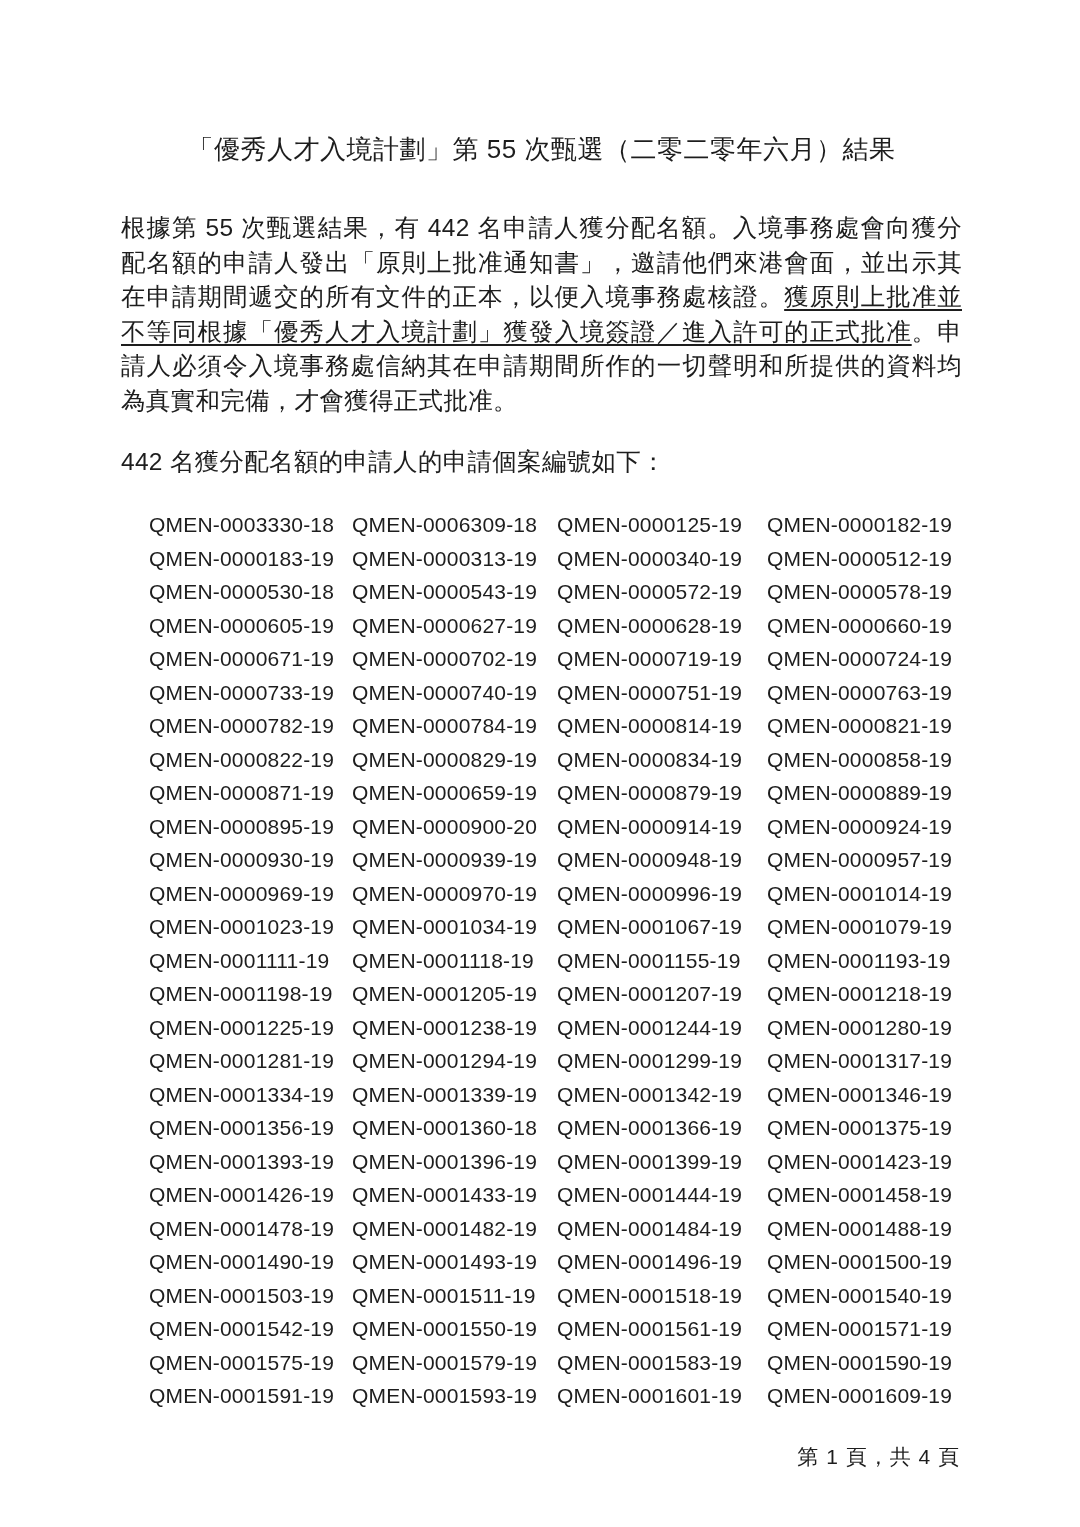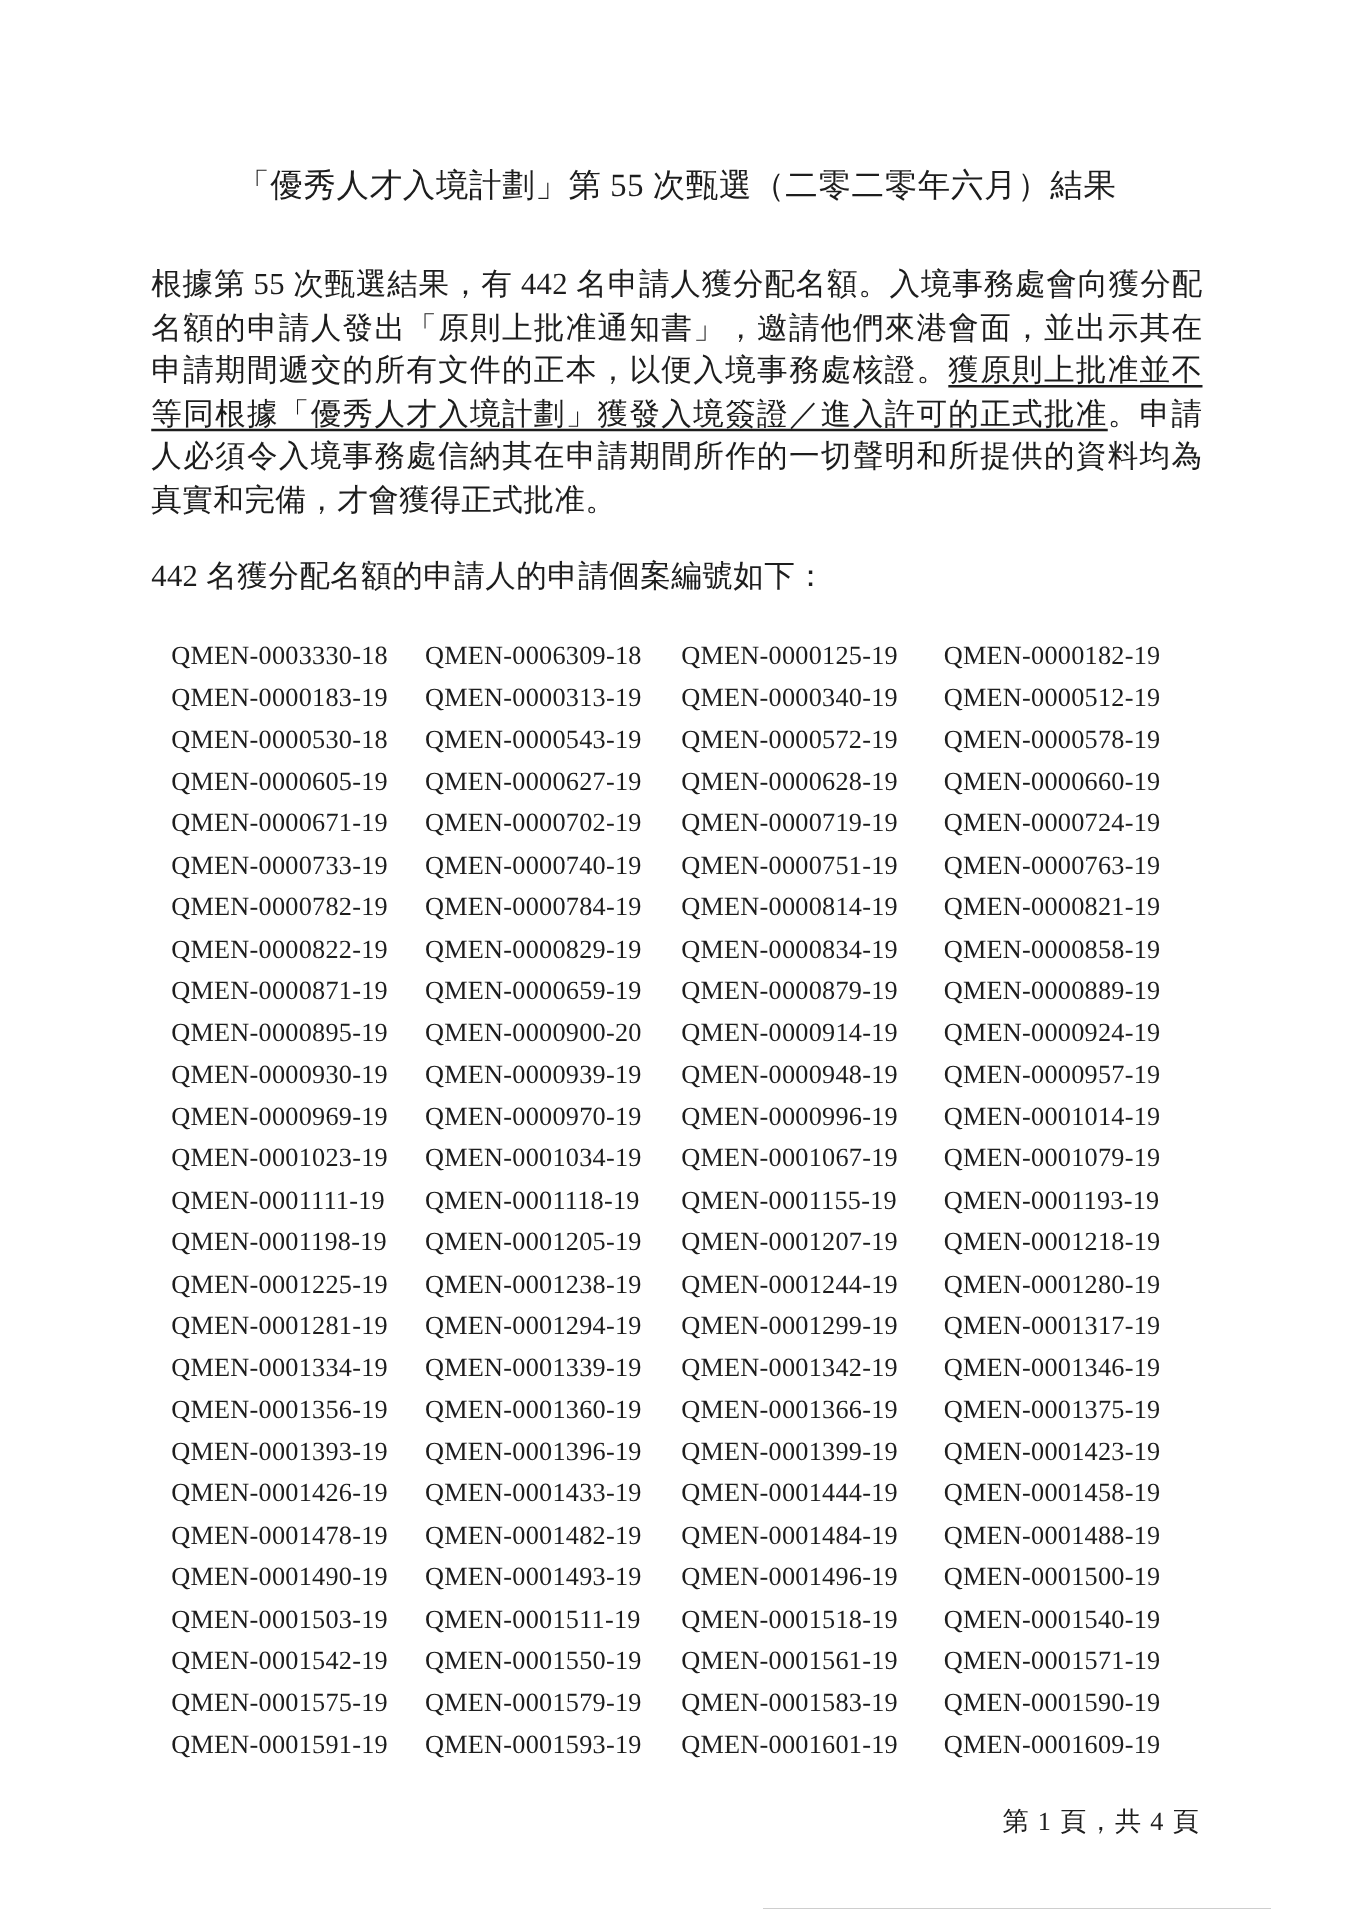--- a/index.html
+++ b/index.html
@@ -7,21 +7,21 @@
     padding: 0;
     background: #888;
   }
   .page {
     position: relative;
     width: 1080px;
     height: 1527px;
     margin: 0 auto;
     background: #ffffff;
     color: #1d1d1d;
-    font-family: Liberation Serif, serif;
+    font-family: Liberation Sans, sans-serif;
     overflow: hidden;
   }
   .content {
     padding: 0 118px 0 121px;
   }
   .doc-title {
     padding-top: 131px;
     text-align: center;
     font-size: 26px;
     font-weight: normal;
@@ -44,21 +44,21 @@
     text-decoration-skip-ink: none;
   }
   .list-intro {
     margin-top: 26px;
     font-size: 24.5px;
     line-height: 34.6px;
     letter-spacing: 0.3px;
   }
   .case-table {
     margin-top: 29px;
-    margin-left: 16px;
+    margin-left: 28px;
     width: 812px;
   }
   .case-row {
     display: grid;
     grid-template-columns: 203px 205px 210px 194px;
   }
   .case-cell {
     font-size: 21px;
     line-height: 33.5px;
     white-space: nowrap;
@@ -188,21 +188,21 @@
           <div class="case-cell">QMEN-0001317-19</div>
         </div>
         <div class="case-row">
           <div class="case-cell">QMEN-0001334-19</div>
           <div class="case-cell">QMEN-0001339-19</div>
           <div class="case-cell">QMEN-0001342-19</div>
           <div class="case-cell">QMEN-0001346-19</div>
         </div>
         <div class="case-row">
           <div class="case-cell">QMEN-0001356-19</div>
-          <div class="case-cell">QMEN-0001360-19</div>
+          <div class="case-cell">QMEN-0001360-18</div>
           <div class="case-cell">QMEN-0001366-19</div>
           <div class="case-cell">QMEN-0001375-19</div>
         </div>
         <div class="case-row">
           <div class="case-cell">QMEN-0001393-19</div>
           <div class="case-cell">QMEN-0001396-19</div>
           <div class="case-cell">QMEN-0001399-19</div>
           <div class="case-cell">QMEN-0001423-19</div>
         </div>
         <div class="case-row">

